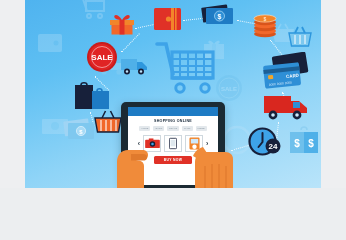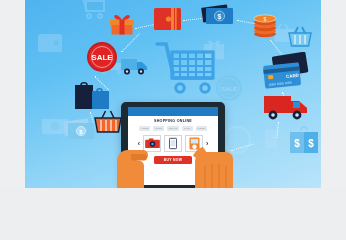--- a/index.html
+++ b/index.html
@@ -280,20 +280,28 @@
         <rect x="1" y="4" width="27" height="17" fill="#d9271f"></rect>
         <path d="M28 9h8l8 7v5H28z" fill="#d9271f"></path>
         <rect x="30" y="10" width="7" height="6" fill="#2e8fd6"></rect>
         <circle cx="10" cy="23" r="4.4" fill="#17203a"></circle>
           <circle cx="10" cy="23" r="1.8" fill="#cfe8fa"></circle>
         <circle cx="34" cy="23" r="4.4" fill="#17203a"></circle>
           <circle cx="34" cy="23" r="1.8" fill="#cfe8fa"></circle>
       </svg>
     </div>
 
+    <div class="ic clock">
+      <svg viewBox="0 0 36 36" width="36" height="36">
+        <circle cx="15.5" cy="17.5" r="13" fill="#3ea3e8" stroke="#17203a" stroke-width="2.2"></circle>
+        <path d="M15.5 9v9l-4 5" fill="none" stroke="#17203a" stroke-width="2" stroke-linecap="round"></path>
+        <circle cx="26" cy="22" r="7.5" fill="#17203a"></circle>
+        <text x="26" y="24.8" font-size="8" font-family="Liberation Sans, sans-serif" font-weight="bold" fill="#ffffff" text-anchor="middle">24</text>
+      </svg>
+    </div>
 
     <div class="ic tags">
       <svg viewBox="0 0 36 38" width="36" height="38">
         <path d="M13 8c0-4 6-4 6 0" fill="none" stroke="#8fd0f2" stroke-width="1.5"></path>
         <path d="M2 10h14v21H2z" fill="#6fc0ec"></path>
         <path d="M16 10h14v21H16z" fill="#4fb0e8"></path>
         <text x="9" y="25" font-size="10" font-family="Liberation Sans, sans-serif" font-weight="bold" fill="#ffffff" text-anchor="middle">$</text>
         <text x="23" y="25" font-size="10" font-family="Liberation Sans, sans-serif" font-weight="bold" fill="#ffffff" text-anchor="middle">$</text>
       </svg>
     </div>

